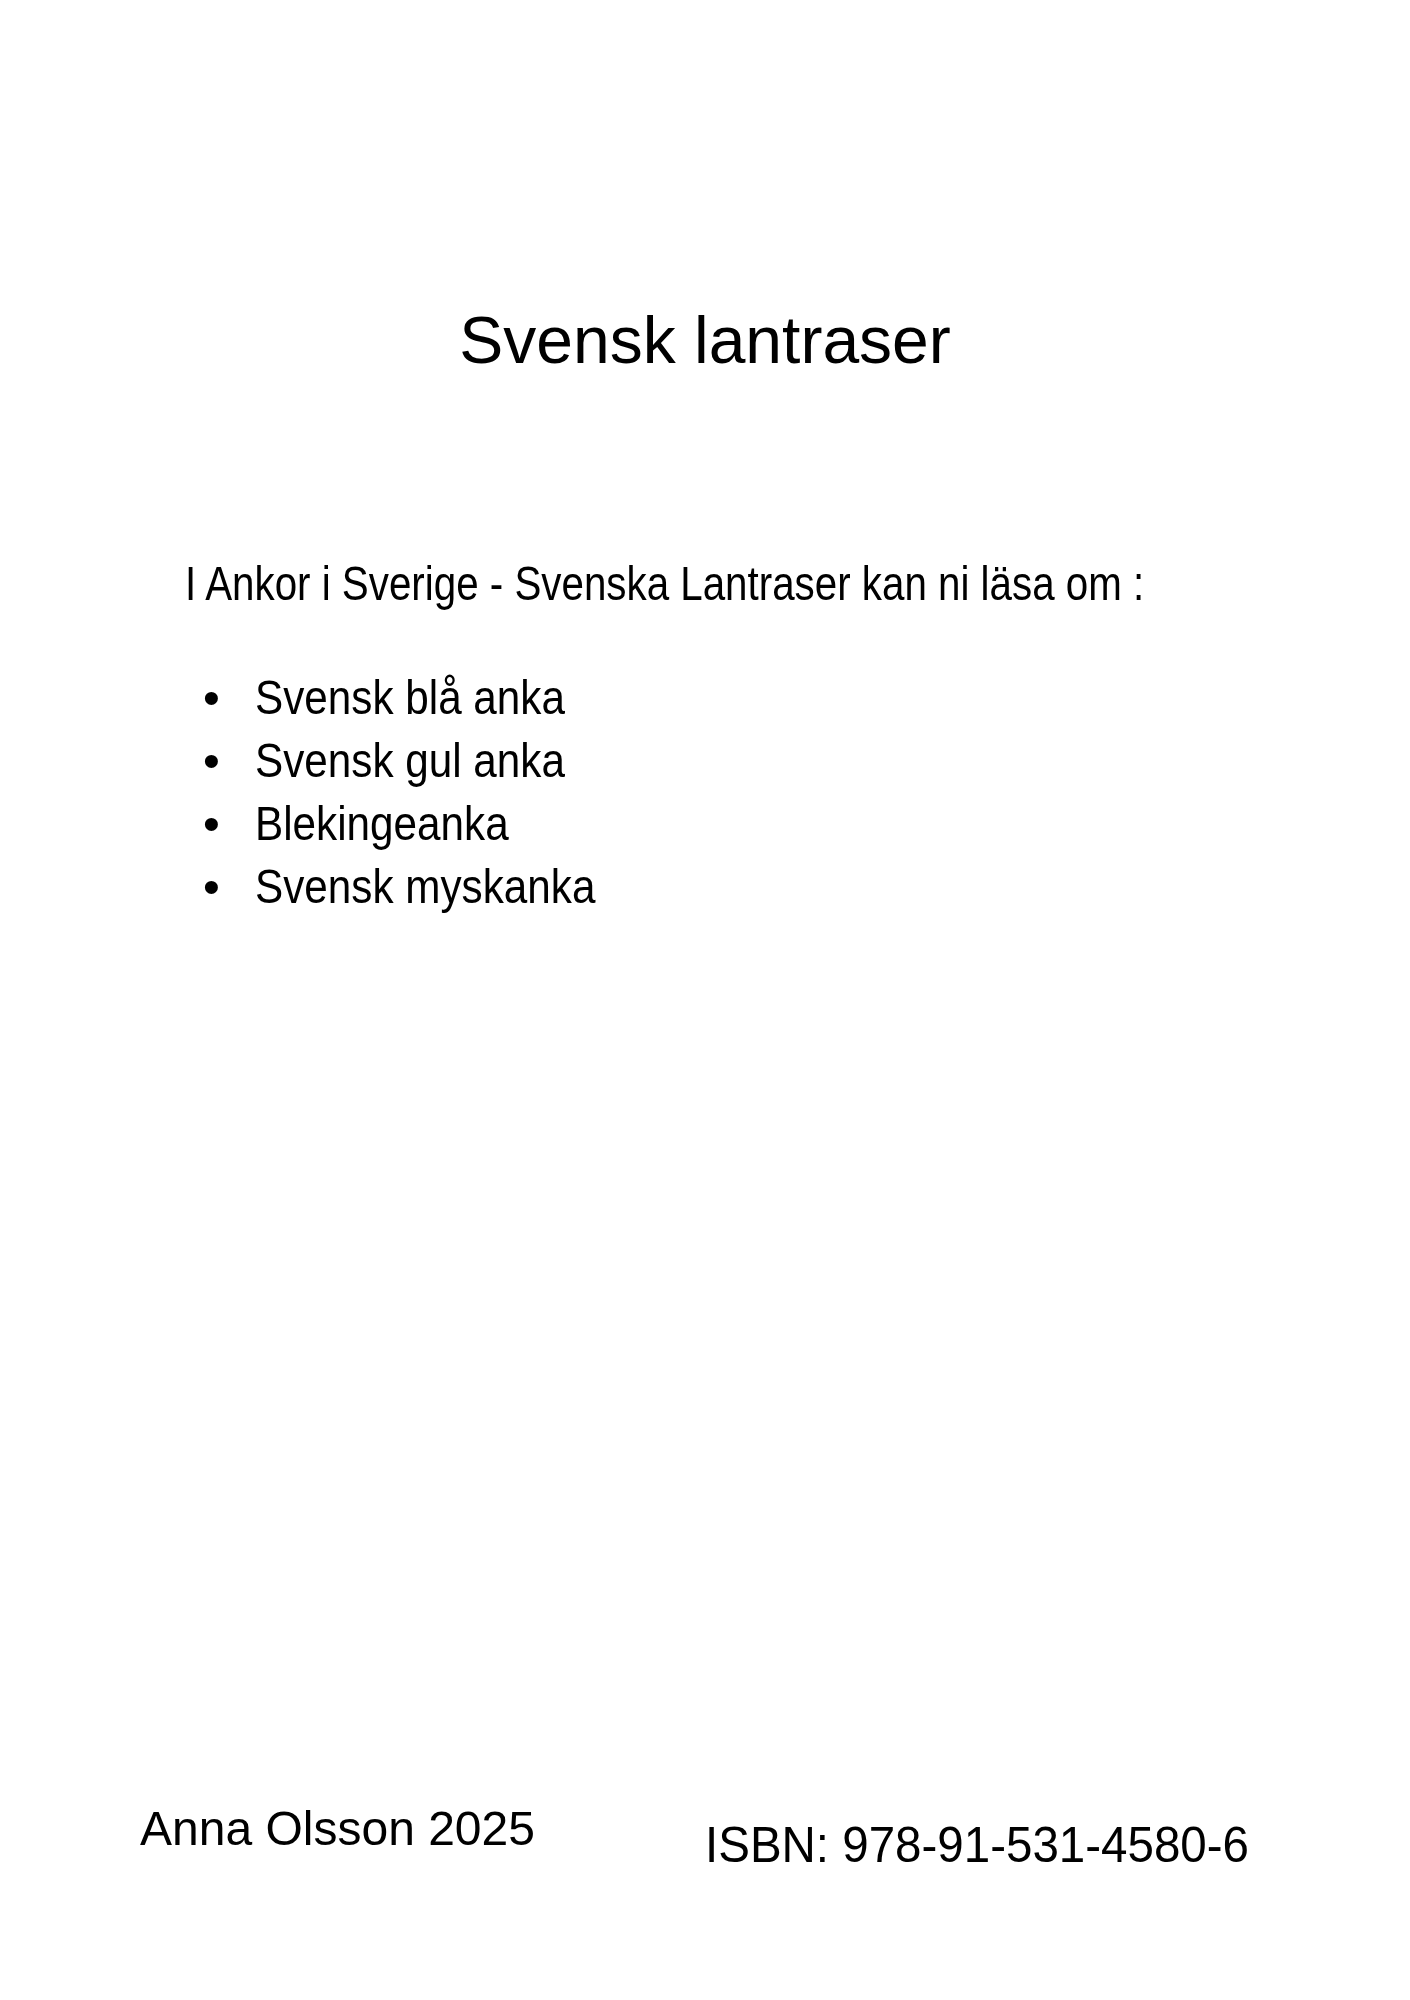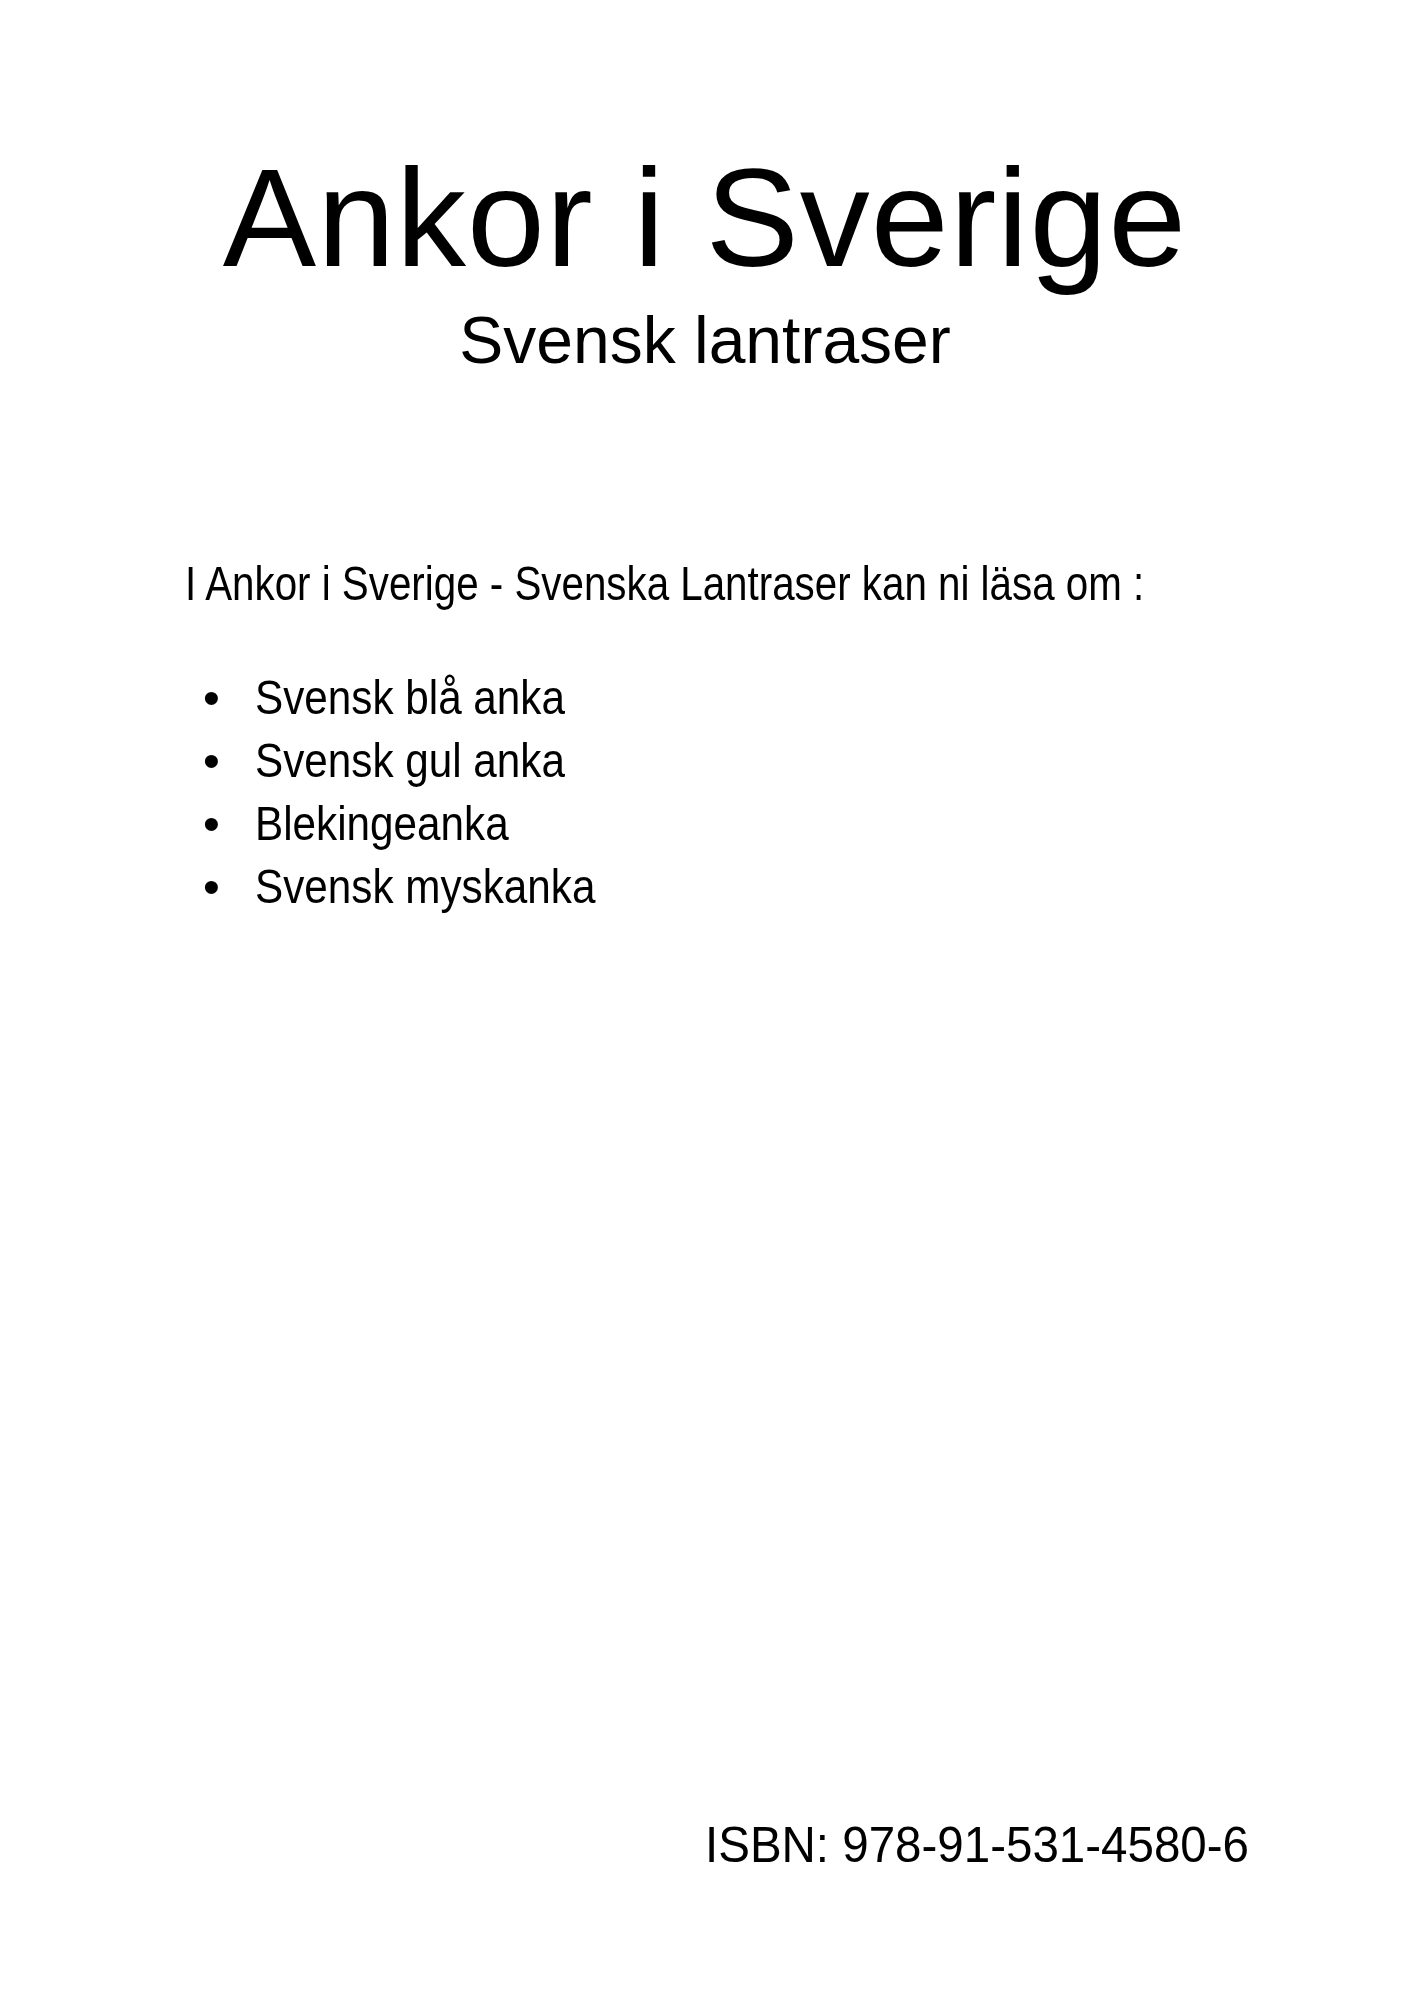--- a/index.html
+++ b/index.html
@@ -96,21 +96,20 @@
     white-space: nowrap;
     transform: scaleX(0.95);
     transform-origin: 0 0;
   }
 </style>
 </head>
 <body>
 
 <div class="page">
 
-  <h1 class="title">Ankor i Sverige</h1>
 
   <div class="subtitle">Svensk lantraser</div>
 
   <p class="intro">I Ankor i Sverige - Svenska Lantraser kan ni läsa om :</p>
 
   <ul class="breed-list">
     <li>
       <span class="bullet">•</span>
       <span class="li-text">Svensk blå anka</span>
     </li>
@@ -121,16 +120,17 @@
     <li>
       <span class="bullet">•</span>
       <span class="li-text">Blekingeanka</span>
     </li>
     <li>
       <span class="bullet">•</span>
       <span class="li-text">Svensk myskanka</span>
     </li>
   </ul>
 
+  <div class="author">Anna Olsson 2025</div>
 
   <div class="isbn">ISBN: 978-91-531-4580-6</div>
 
 </div>
 
 </body></html>

